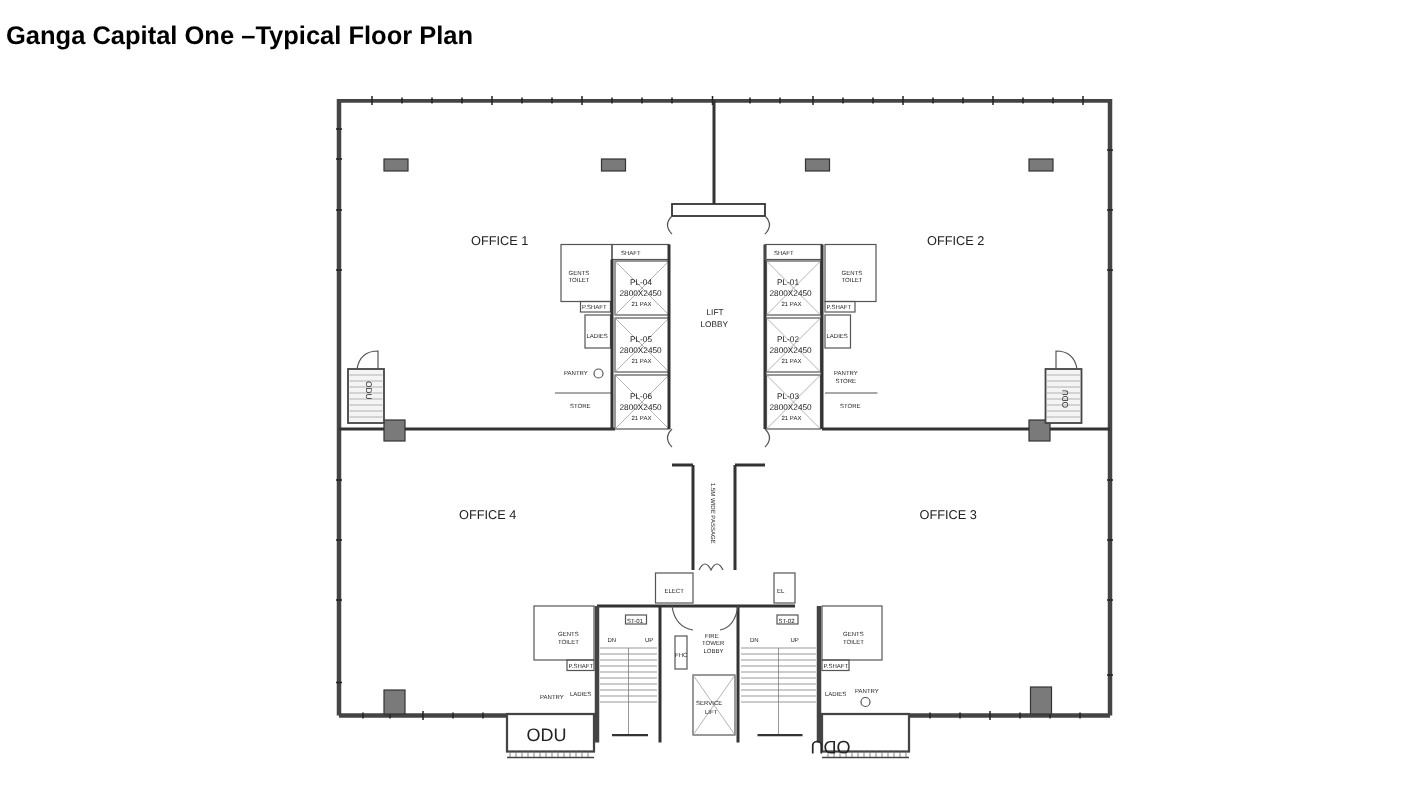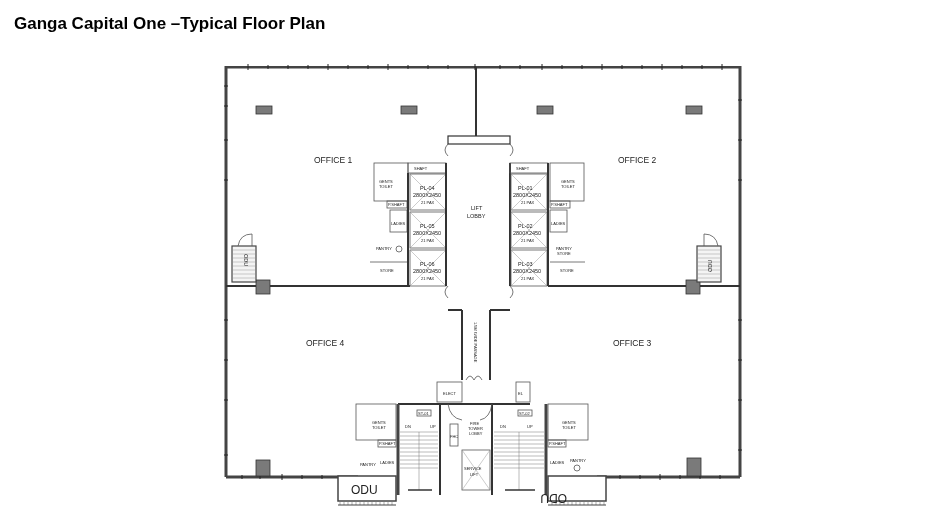--- a/index.html
+++ b/index.html
@@ -1,17 +1,17 @@
 <!DOCTYPE html>
 <html><head>
 <meta charset="utf-8">
 <style>
   html, body { margin:0; padding:0; background:#ffffff; }
   body { width:945px; height:525px; position:relative; overflow:hidden; font-family:"Liberation Sans", sans-serif; }
-  .title { position:absolute; left:14px; top:14px; font-size:17px; font-weight:bold; color:#000; letter-spacing:0px; }
+  .title { position:absolute; left:4px; top:14px; font-size:17px; font-weight:bold; color:#000; letter-spacing:0px; }
   svg { position:absolute; left:0; top:0; }
   svg text { font-family:"Liberation Sans", sans-serif; fill:#222; }
   .wall { stroke:#333; stroke-width:2; fill:none; }
   .wall-thick { stroke:#444; stroke-width:3; fill:none; }
   .thin { stroke:#555; stroke-width:0.8; fill:none; }
   .col { fill:#7a7a7a; stroke:#333; stroke-width:0.8; }
   .lbl-office { font-size:8.5px; }
   .lbl-sm { font-size:5.5px; }
   .lbl-xs { font-size:4px; }
   .lbl-odu { font-size:12px; }

